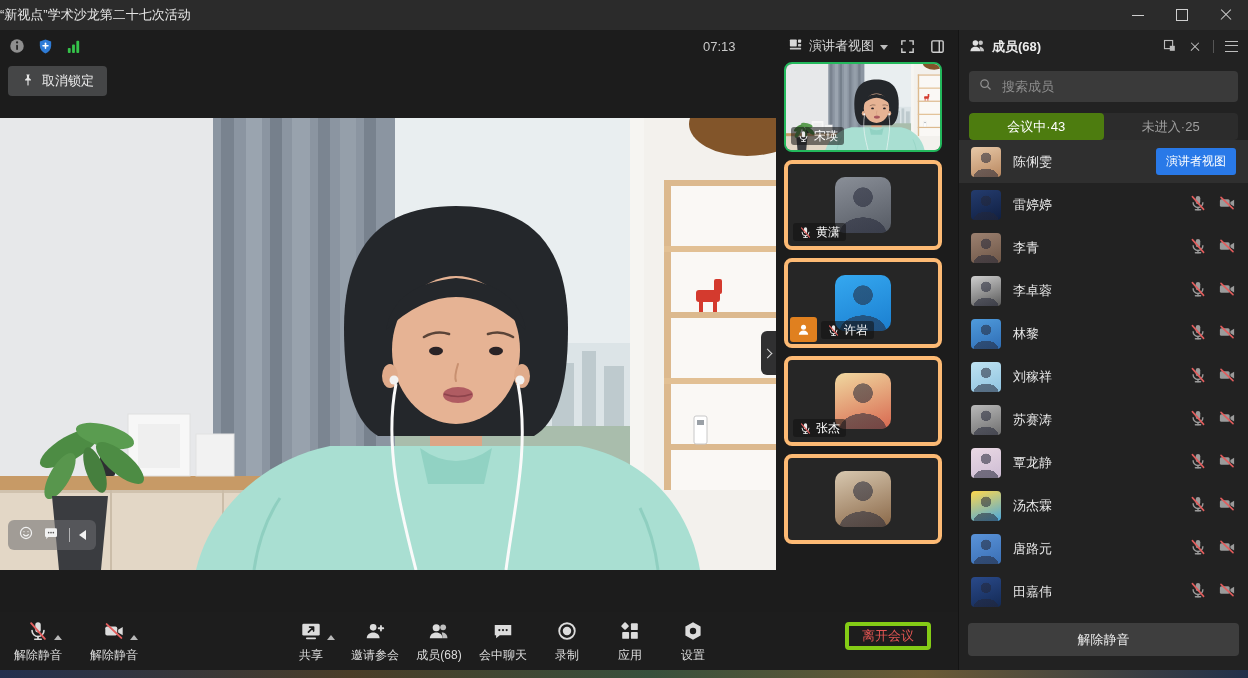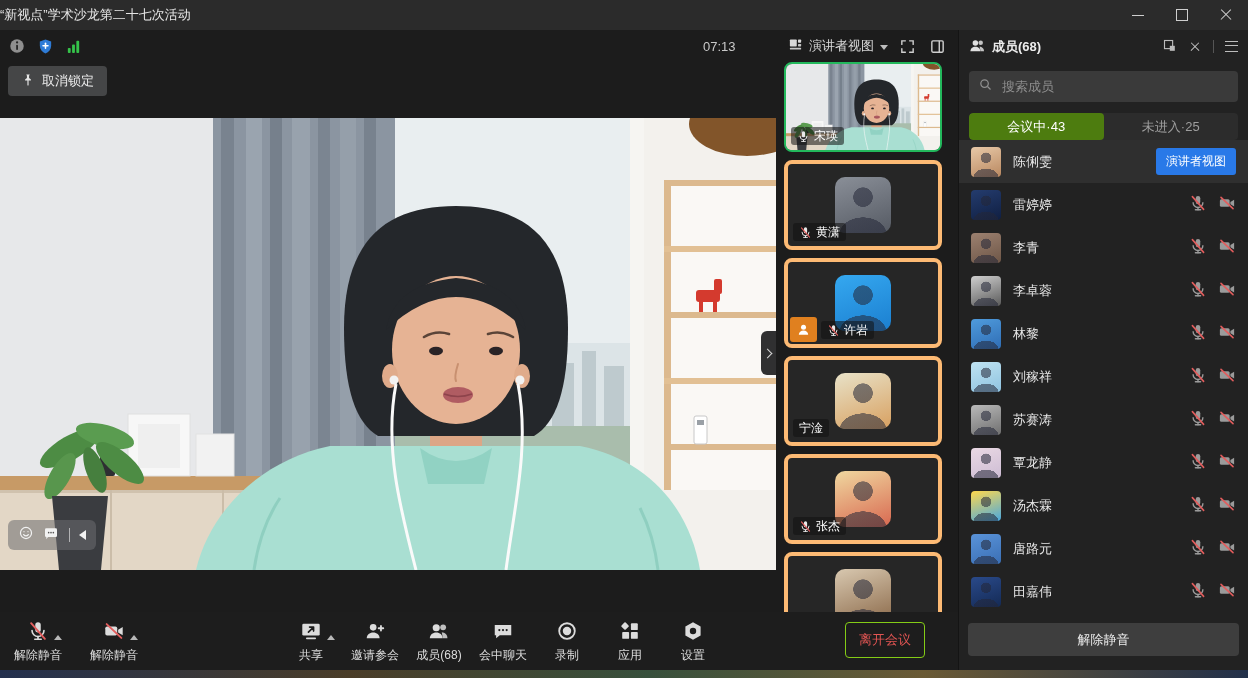--- a/index.html
+++ b/index.html
@@ -80,21 +80,21 @@
       display:flex;align-items:center;justify-content:center;color:#ececec;font-size:13px;}
   
   .toolbar{position:absolute;left:0;top:612px;width:958px;height:58px;background:#1d1d1d;}
   .tb-left{position:absolute;left:14px;top:8px;display:flex;gap:28px;}
   .tb-center{position:absolute;left:288px;top:8px;display:flex;gap:17px;}
   .tb-item{display:flex;flex-direction:column;align-items:center;gap:4px;color:#dcdcdc;min-width:46px;cursor:default;}
   .tb-ico{position:relative;height:23px;}
   .tb-ico svg{display:block;}
   .tb-caret{position:absolute;right:-13px;bottom:3px;width:0;height:0;border-left:4px solid transparent;border-right:4px solid transparent;border-bottom:5px solid #b8b8b8;}
   .tb-label{font-size:12px;white-space:nowrap;}
-  .leave-btn{position:absolute;left:845px;top:10px;height:36px;padding:0 13px;border:1px solid #84cc16;color:#e25553;
+  .leave-btn{position:absolute;left:845px;top:10px;height:28px;padding:0 13px;border:4px solid #84cc16;color:#e25553;
       font-size:13px;border-radius:4px;background:transparent;display:flex;align-items:center;box-sizing:border-box;}
   .desktop-strip{position:absolute;left:0;top:670px;width:1248px;height:8px;
       background:linear-gradient(90deg,#23304e,#4a3d28 28%,#37503c 52%,#6a5a35 74%,#22304a);}
 </style>
 </head>
 <body>
 
 <svg width="0" height="0" style="position:absolute">
   <defs>
     <symbol id="i-mic" viewBox="0 0 24 24">
@@ -429,29 +429,20 @@
       <span class="t-mic" style="color: rgb(232, 232, 232);">
             <svg width="13" height="13">
               <use href="#i-mic-off"></use>
             </svg>
           </span>
       <span class="t-name">许岩</span>
     </div>
   </div>
       <div class="thumb-card">
 
-    <div class="thumb-ava ava-sil" style="background: linear-gradient(160deg, rgb(232, 226, 200), rgb(216, 160, 96));"></div>
-
-    <div class="thumb-label">
-
-      <span class="t-name">宁淦</span>
-    </div>
-  </div>
-      <div class="thumb-card">
-
     <div class="thumb-ava ava-sil" style="background: linear-gradient(160deg, rgb(240, 216, 160), rgb(216, 104, 80));"></div>
 
     <div class="thumb-label">
       <span class="t-mic" style="color: rgb(232, 232, 232);">
             <svg width="13" height="13">
               <use href="#i-mic-off"></use>
             </svg>
           </span>
       <span class="t-name">张杰</span>
     </div>

